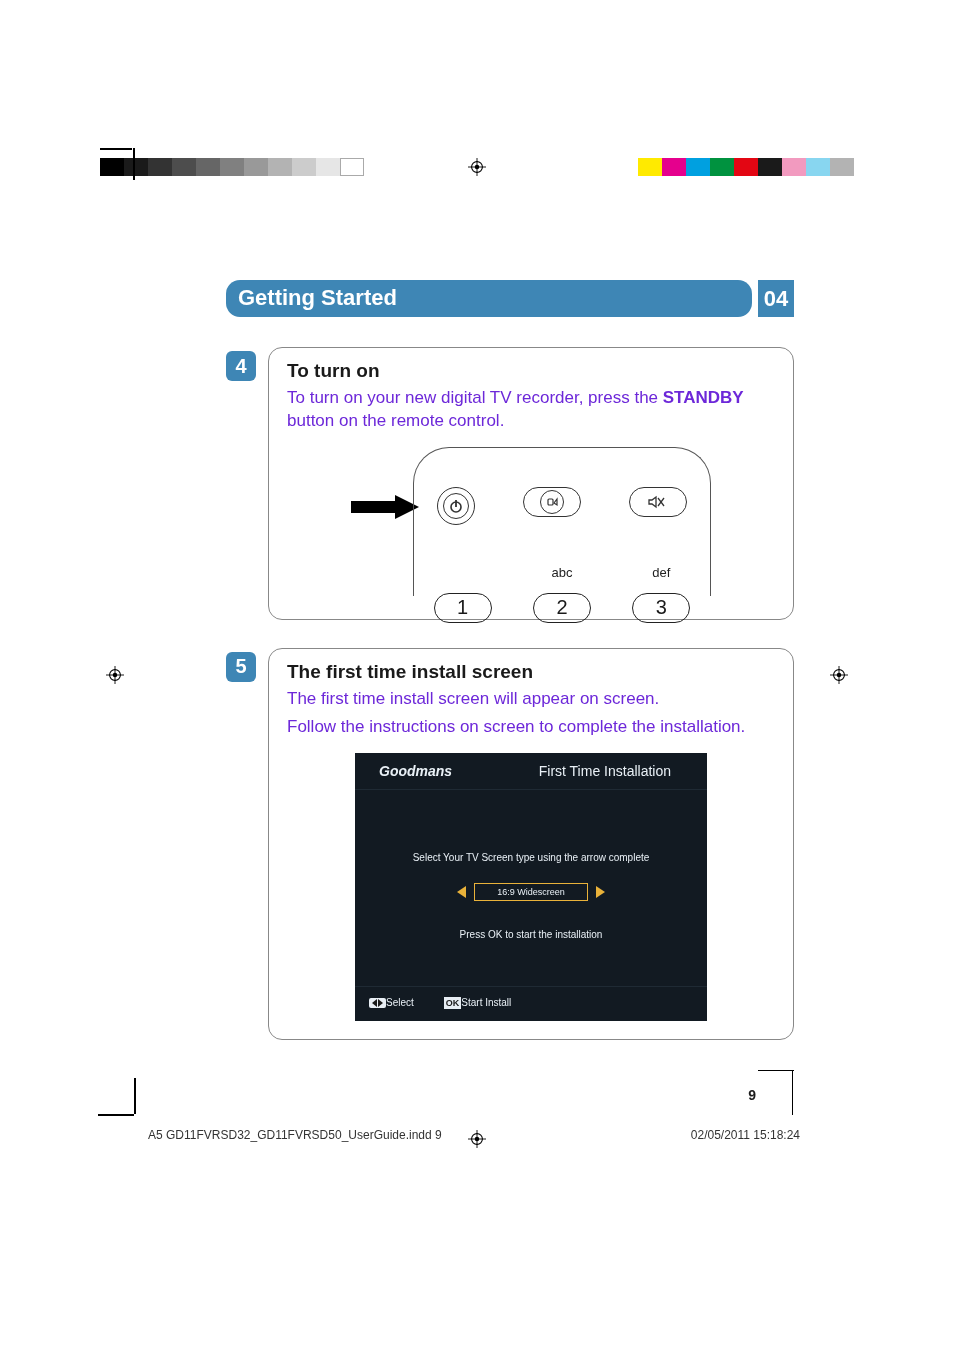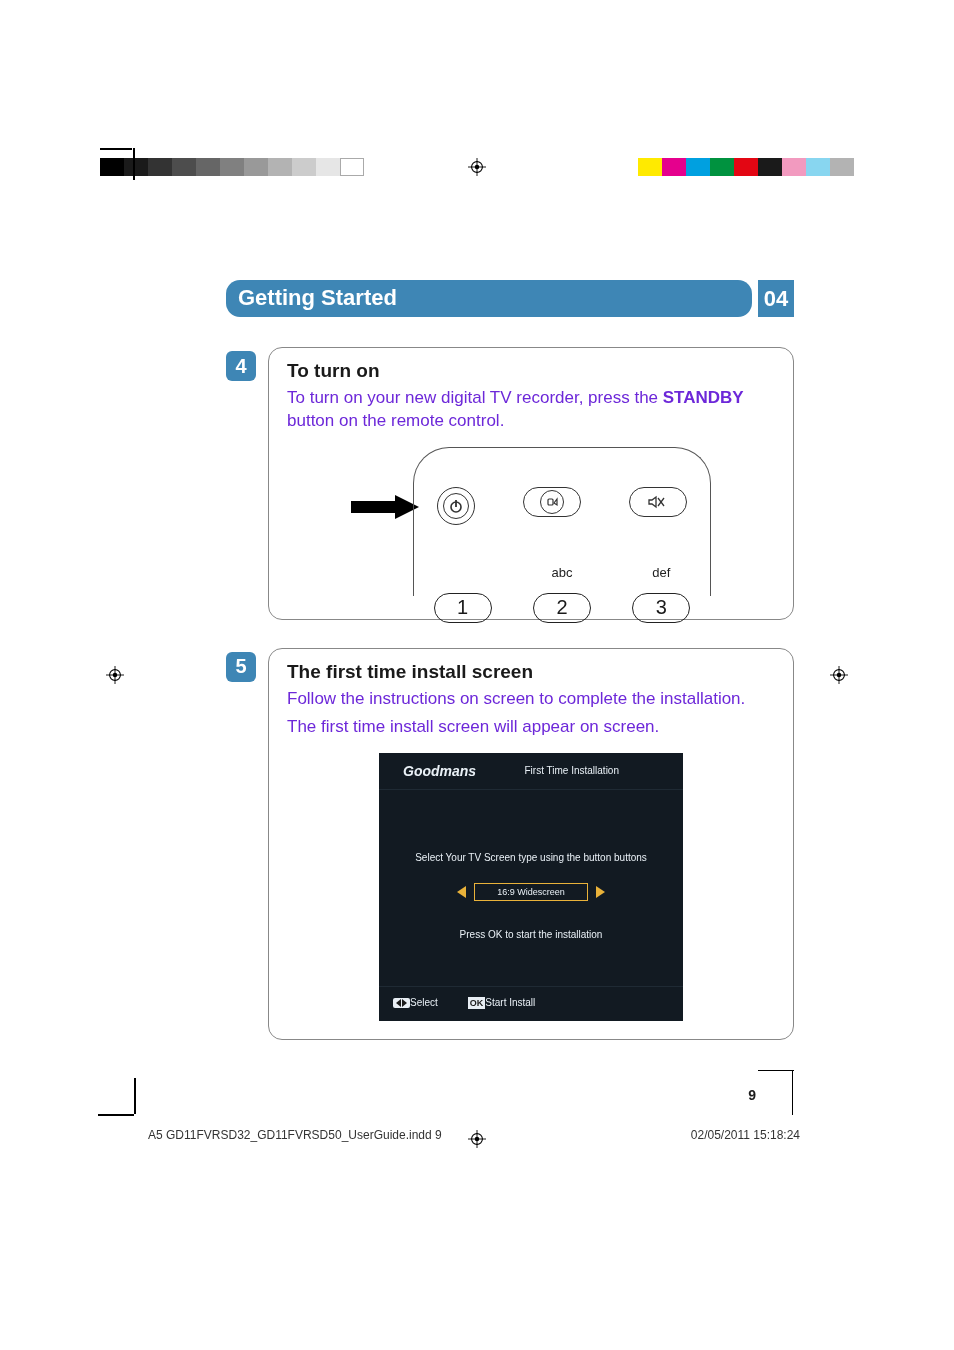--- a/index.html
+++ b/index.html
@@ -172,35 +172,35 @@
 
   .arrow{
     position:absolute;
     left:0; top:48px;
     width:68px; height:24px;
   }
 
   
   .tvui{
     margin:14px auto 0 auto;
-    width:304px;
+    width:352px;
     background:var(--dark);
     color:#e9f0f6;
     font-size:10px;
     font-family: Arial, sans-serif;
   }
   .tvui .tvui-head{
     display:flex;
     justify-content:space-between;
     align-items:center;
     padding:10px 0 10px 0;
     border-bottom:1px solid #1f2a34;
   }
   .tvui .brand{font-weight:bold;font-size:14px;font-style:italic;padding-left:24px;}
-  .tvui .screen-title{padding-right:64px;font-size:10px;}
+  .tvui .screen-title{padding-right:36px;font-size:14px;}
   .tvui .tvui-body{
     padding:62px 20px 46px 20px;
     text-align:center;
   }
   .tvui .tvui-body .instr1{margin-bottom:20px;}
   .selector{
     display:flex;align-items:center;justify-content:center;gap:8px;
     margin:0 auto 28px auto;
   }
   .selector .tri{width:0;height:0;}
@@ -369,30 +369,30 @@
             </div>
           </div>
         </div>
       </div>
     </div>
 
     <div class="step">
       <div class="badge">5</div>
       <div class="panel">
         <h3>The first time install screen</h3>
+        <p>The first time install screen will appear on screen.</p>
         <p>Follow the instructions on screen to complete the installation.</p>
-        <p>The first time install screen will appear on screen.</p>
 
         <div class="tvui">
           <div class="tvui-head">
             <span class="brand">Goodmans</span>
             <span class="screen-title">First Time Installation</span>
           </div>
           <div class="tvui-body">
-            <div class="instr1">Select Your TV Screen type using the button buttons</div>
+            <div class="instr1">Select Your TV Screen type using the arrow complete</div>
             <div class="selector">
               <div class="tri tri-left"></div>
               <div class="value">16:9 Widescreen</div>
               <div class="tri tri-right"></div>
             </div>
             <div>Press OK to start the installation</div>
           </div>
           <div class="tvui-foot">
             <div class="pair">
               <span class="chip">

